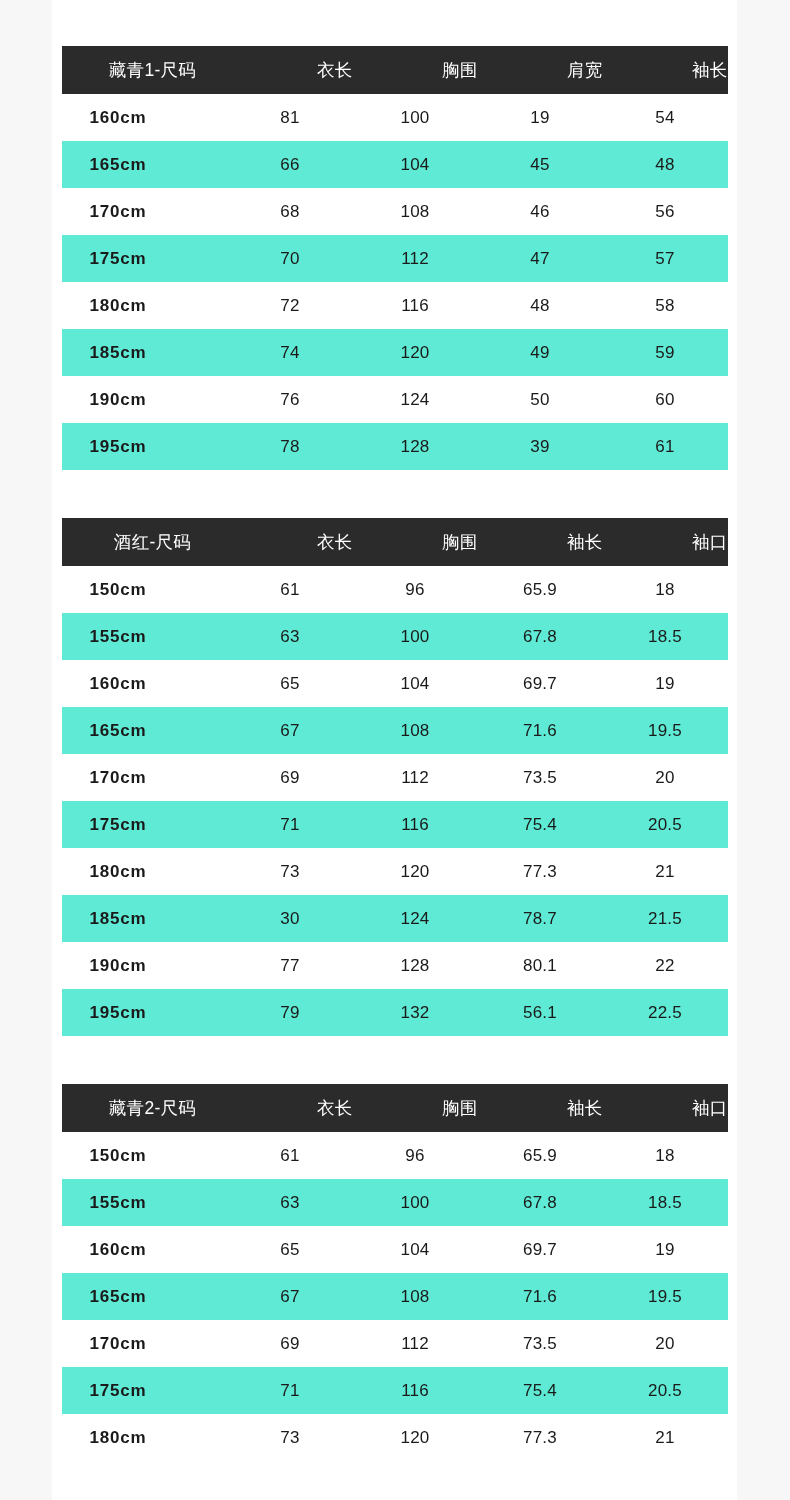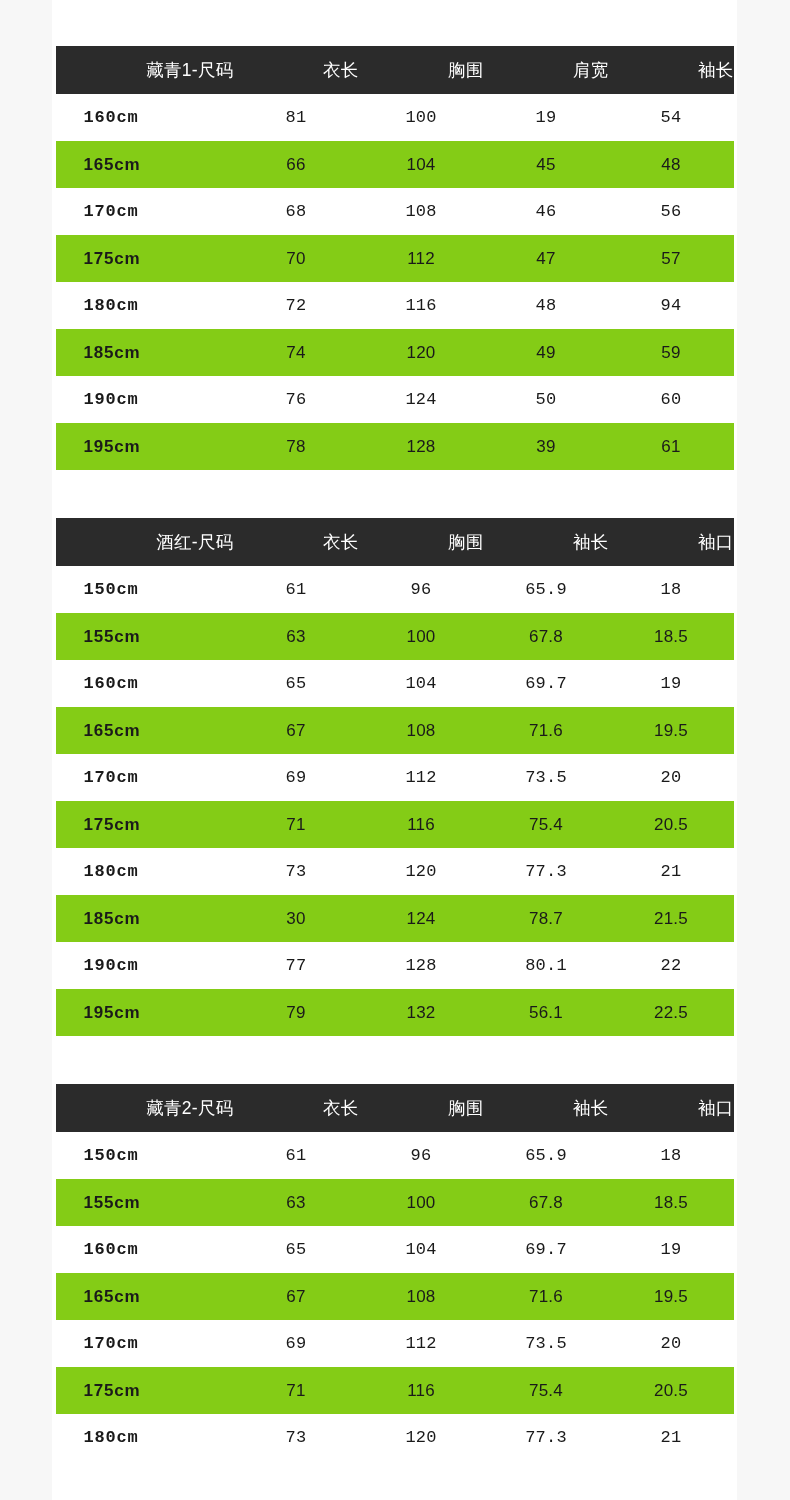--- a/index.html
+++ b/index.html
@@ -50,32 +50,32 @@
     background: #2b2b2b;
     color: #ffffff;
     height: 48px;
     font-size: 17.5px;
     font-weight: 400;
     letter-spacing: 0.3px;
     padding: 0;
     vertical-align: middle;
   }
   .size-table thead th.col-size {
-    text-align: right;
-    padding-left: 28px;
+    text-align: center;
+    padding-left: 16px;
     width: 150px;
   }
   .size-table thead th.col-num {
     text-align: right;
     width: 125px;
   }
 
   .size-table tbody tr { height: 47px; }
-  .size-table tbody tr.odd  { background: #ffffff; font-family: Liberation Mono, monospace; }
-  .size-table tbody tr.even { background: #84cc16; border-radius: 18px; }
+  .size-table tbody tr.odd  { background: #ffffff; }
+  .size-table tbody tr.even { background: #5eead4; border-radius: 18px; }
 
   .size-table tbody td {
     padding: 0;
     vertical-align: middle;
     color: #1a1a1a;
     font-size: 17px;
   }
   .size-table tbody td.cell-size {
     text-align: left;
     padding-left: 28px;
@@ -135,21 +135,21 @@
             <td class="cell-num">70</td>
             <td class="cell-num">112</td>
             <td class="cell-num">47</td>
             <td class="cell-num">57</td>
           </tr>
           <tr class="odd">
             <td class="cell-size">180cm</td>
             <td class="cell-num">72</td>
             <td class="cell-num">116</td>
             <td class="cell-num">48</td>
-            <td class="cell-num">94</td>
+            <td class="cell-num">58</td>
           </tr>
           <tr class="even">
             <td class="cell-size">185cm</td>
             <td class="cell-num">74</td>
             <td class="cell-num">120</td>
             <td class="cell-num">49</td>
             <td class="cell-num">59</td>
           </tr>
           <tr class="odd">
             <td class="cell-size">190cm</td>

